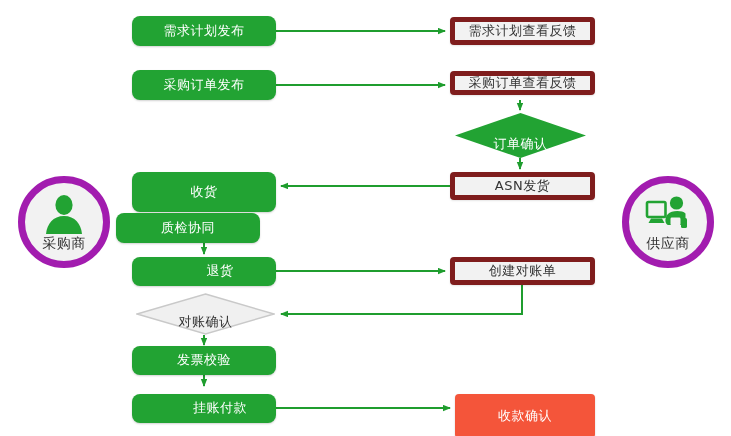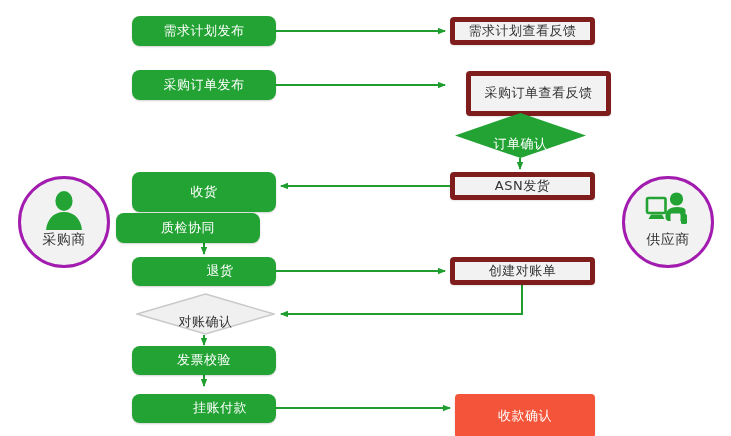--- a/index.html
+++ b/index.html
@@ -90,21 +90,21 @@
   .diamond.green .dlabel { color: #ffffff; }
   .diamond.grey  .dlabel { color: #333333; }
 
   
   .actor {
     position: absolute;
     width: 92px;
     height: 92px;
     border-radius: 50%;
     background: #f2f2f2;
-    border: 3px solid #a21caf;
+    border: 7px solid #a21caf;
     box-sizing: border-box;
     z-index: 6;
     display: flex;
     flex-direction: column;
     align-items: center;
     justify-content: flex-start;
   }
   .actor .glyph {
     margin-top: 11px;
     width: 46px;
@@ -213,21 +213,21 @@
   </div>
 
   <div class="node green" style="left:132px; top:394px; width:144px; height:29px;padding-left:32px;">
     <span>挂账付款</span>
   </div>
 
   <div class="node grey" style="left:450px; top:17px; width:145px; height:28px;">
     <span>需求计划查看反馈</span>
   </div>
 
-  <div class="node grey" style="left:450px; top:71px; width:145px; height:45px;margin-left:16px;">
+  <div class="node grey" style="left:450px; top:71px; width:145px; height:24px;">
     <span>采购订单查看反馈</span>
   </div>
 
   <div class="diamond green" style="left:455px; top:113px; width:131px; height:45px;">
     <svg class="dshape" viewBox="0 0 131 45" preserveAspectRatio="none">
       <polygon points="65.5,0 131,22.5 65.5,45 0,22.5" fill="#22a333"></polygon>
     </svg>
     <span class="dlabel">订单确认</span>
   </div>
 

